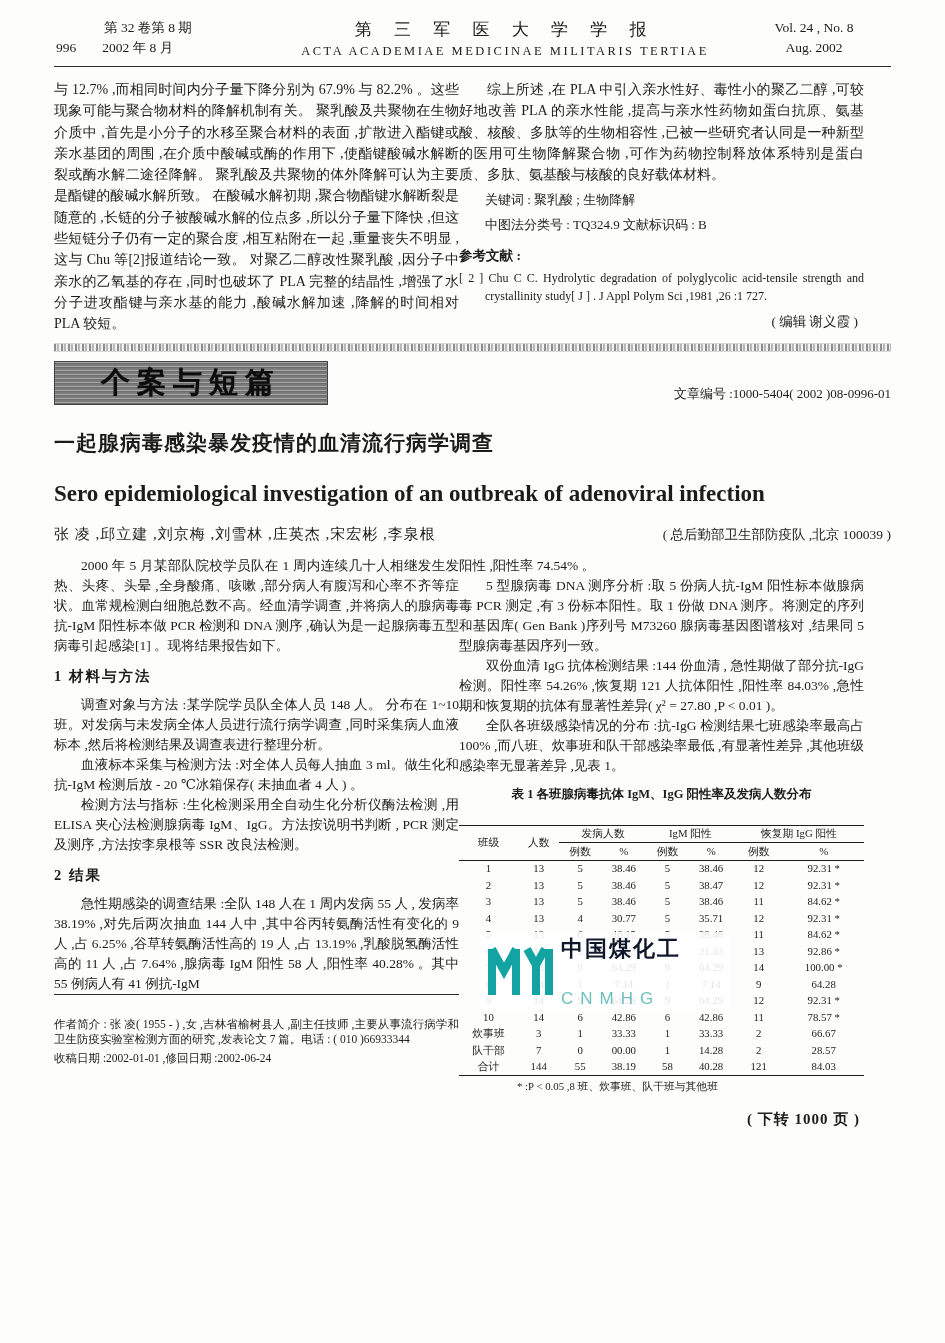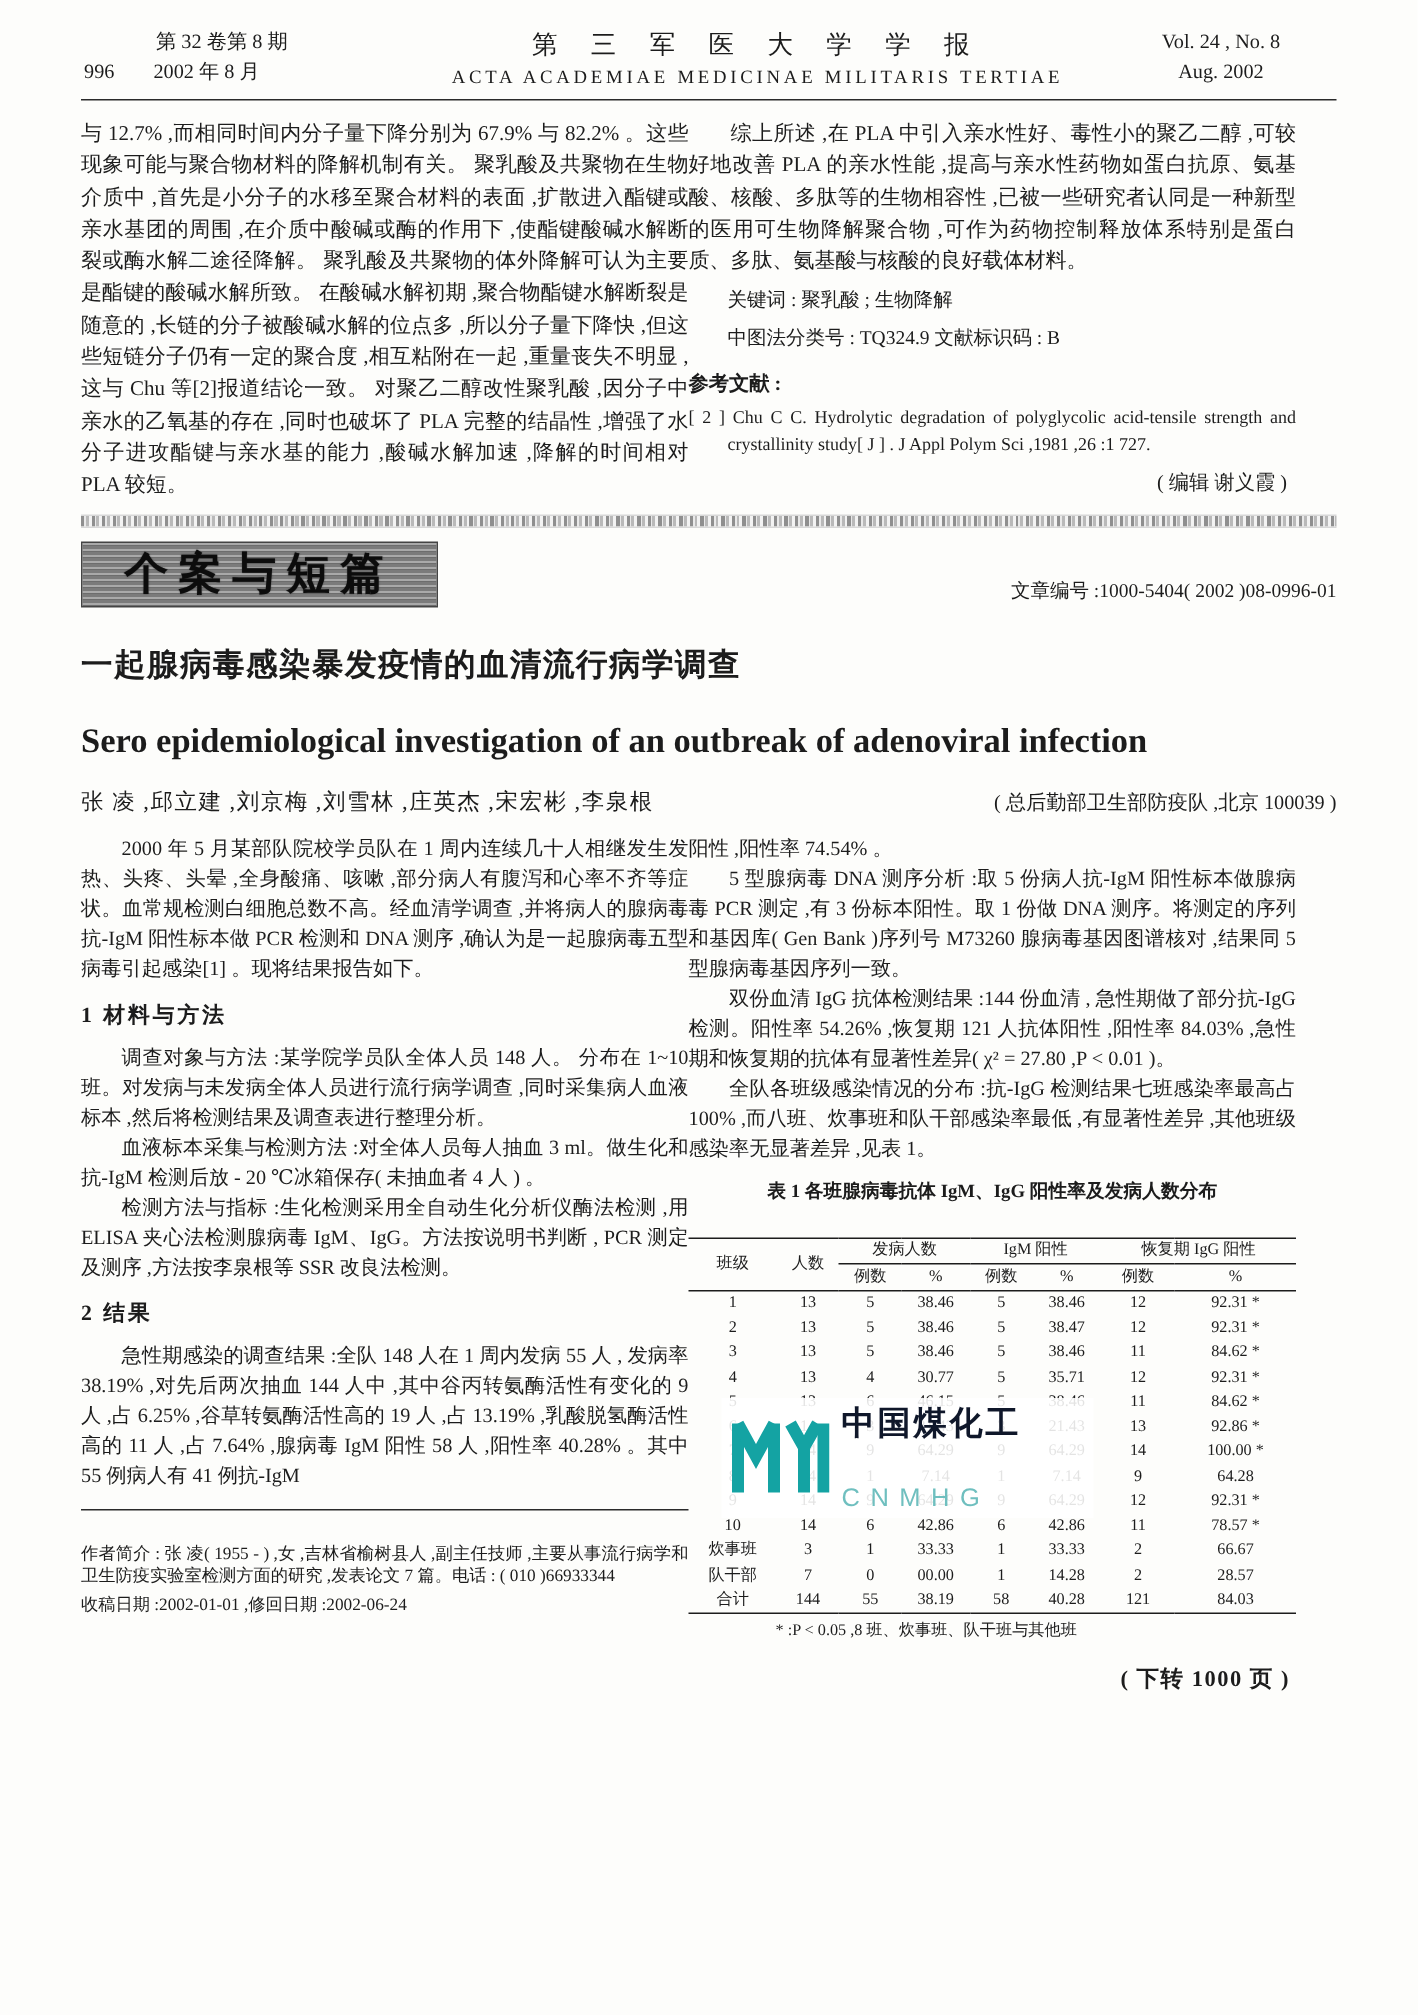--- a/index.html
+++ b/index.html
@@ -33,42 +33,42 @@
   .editor { text-align:right; font-size:13.5px; margin-top:8px; padding-right:6px; }
 
   
   .deco-band { height:9px; margin-top:8px;
     background:
       repeating-linear-gradient(90deg,#8f8f8f 0 2px,#e9e9e9 2px 3px,#b9b9b9 3px 5px,#f3f3f3 5px 7px);
     border-top:1px solid #d8d8d8; border-bottom:1px solid #d8d8d8; }
 
   
   .banner-row { display:flex; justify-content:space-between; align-items:flex-end; margin-top:9px; }
-  .banner { width:238px; height:44px; display:flex; align-items:center; justify-content:center;
+  .banner { width:274px; height:44px; display:flex; align-items:center; justify-content:center;
     background: repeating-linear-gradient(0deg,#6d6d6d 0 1px,#a9a9a9 1px 2px,#7b7b7b 2px 4px);
     border:1px solid #444; }
   .banner span { font-size:29px; font-weight:bold; letter-spacing:7px; color:#0c0c0c;
     text-shadow:0 0 1px #333; }
   .article-id { font-size:13px; padding-bottom:2px; }
 
   
   .title-cn { margin-top:24px; font-size:21px; font-weight:bold; letter-spacing:1px; }
   .title-en { margin-top:24px; font-size:23px; font-weight:600; font-family:"Liberation Serif",serif; }
   .authors-row { margin-top:18px; display:flex; justify-content:space-between; align-items:baseline; }
   .authors { font-size:15px; letter-spacing:1px; }
   .affil { font-size:13.5px; }
 
   
   .body-cols { margin-top:12px; }
   p.bt { font-size:13.5px; line-height:20px; text-align:justify; }
   .ind { text-indent:2em; }
   .sec-head { font-size:14.5px; font-weight:bold; margin:11px 0 9px 0; letter-spacing:2px; }
 
   
-  .foot-block { margin-top:12px; border-top:1px solid #2a2a2a; padding-top:22px; width:405px; }
+  .foot-block { border-top:1px solid #2a2a2a; padding-top:22px; width:405px; }
   .foot-block p { font-size:11.5px; line-height:15.8px; text-align:justify; }
   .foot-block p.dates { margin-top:3px; }
 
   
   .table-wrap { position:relative; margin-top:10px; }
   .tbl-caption { text-align:center; font-size:12.5px; font-weight:bold; margin-bottom:22px; }
   table.data { width:100%; border-collapse:collapse; font-size:10.8px; font-family:"Liberation Serif",serif; }
   table.data th, table.data td { font-weight:normal; text-align:center; padding:1.5px 2px; line-height:13.5px; }
   table.data thead tr.grp th { border-top:1.4px solid #1c1c1c; }
   table.data thead th.span-grp { border-bottom:0.8px solid #1c1c1c; }

